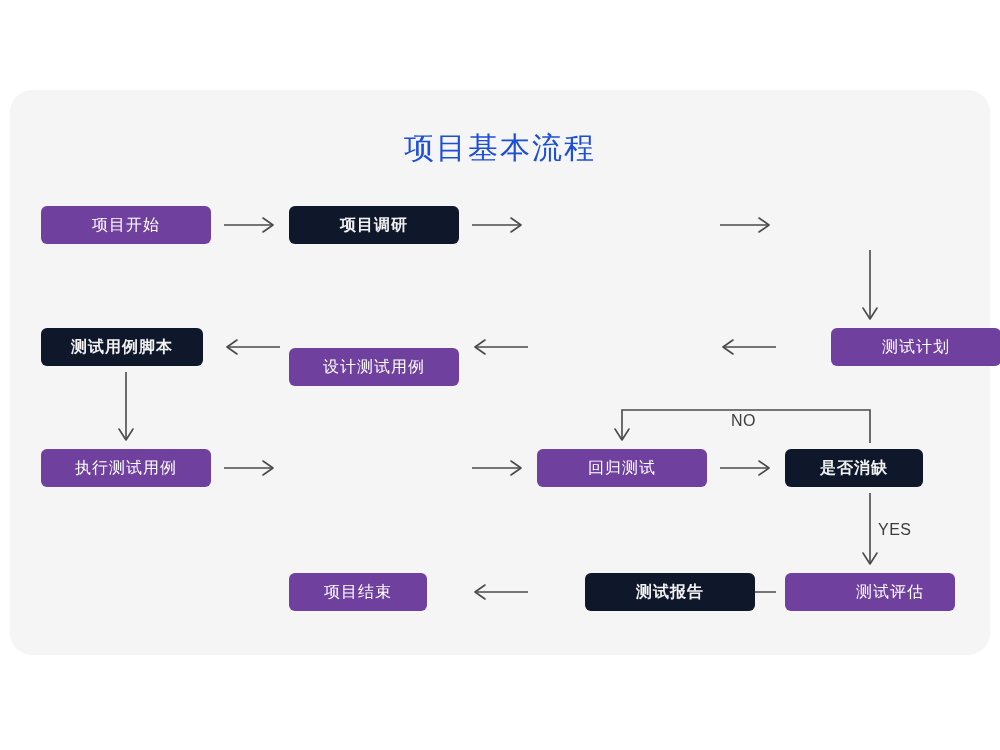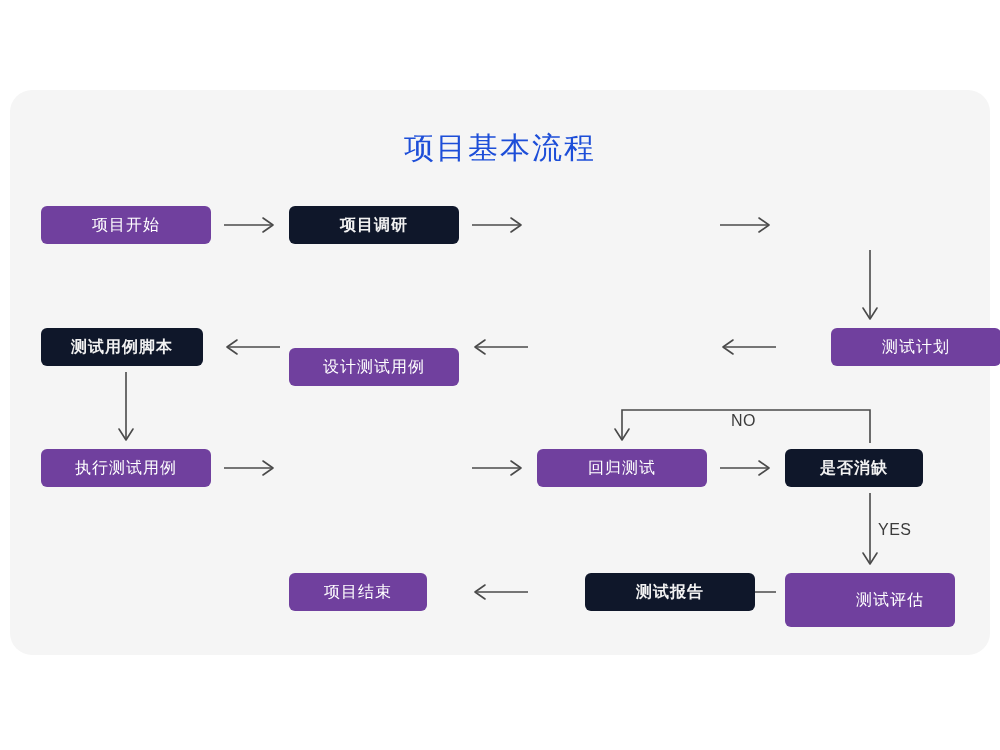--- a/index.html
+++ b/index.html
@@ -192,21 +192,21 @@
   <div class="node purple" style="left:41px;  top:449px; width:170px; height:38px;">
     <span class="node-label">执行测试用例</span>
   </div>
   <div class="node purple" style="left:537px; top:449px; width:170px; height:38px;">
     <span class="node-label">回归测试</span>
   </div>
   <div class="node gray" style="left:785px; top:449px; width:138px; height:38px;">
     <span class="node-label">是否消缺</span>
   </div>
 
-  <div class="node purple" style="left:785px; top:573px; width:170px; height:54px;padding-left:40px;">
+  <div class="node purple" style="left:785px; top:573px; width:170px; height:38px;padding-left:40px;">
     <span class="node-label">测试评估</span>
   </div>
   <div class="node gray" style="left:537px; top:573px; width:170px; height:38px;margin-left:48px;">
     <span class="node-label">测试报告</span>
   </div>
   <div class="node purple" style="left:289px; top:573px; width:138px; height:38px;">
     <span class="node-label">项目结束</span>
   </div>
 
   <div class="edge-label" style="left:731px; top:412px;">NO</div>

